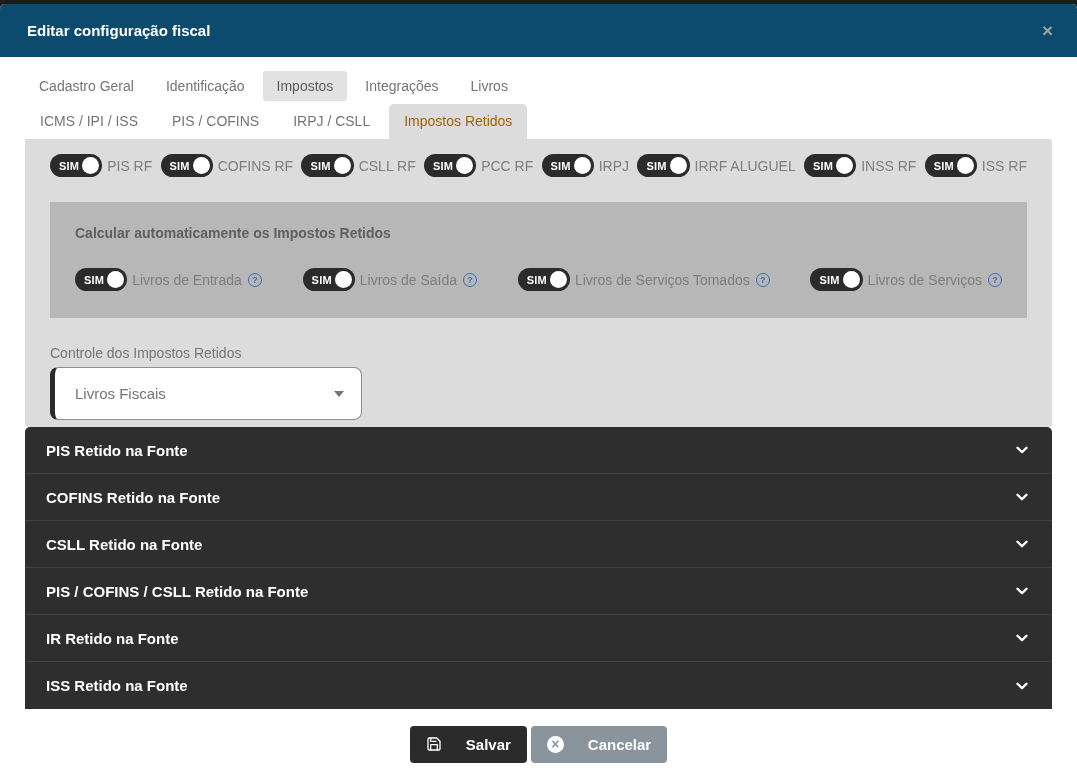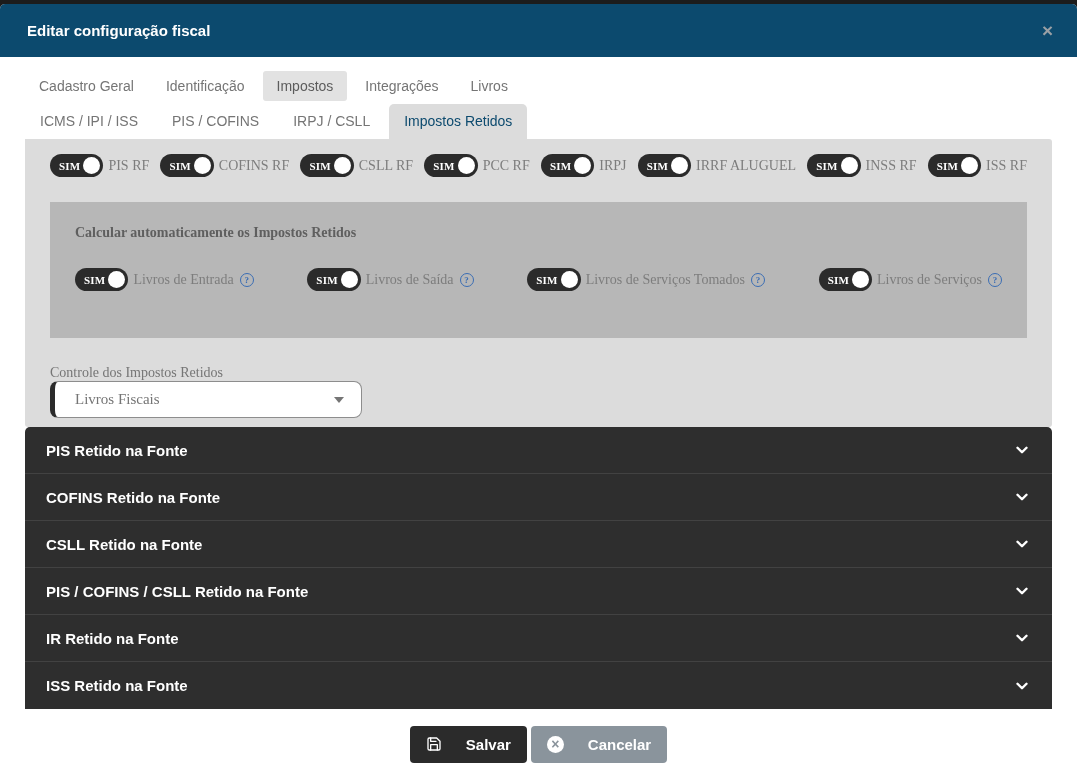--- a/index.html
+++ b/index.html
@@ -16,44 +16,44 @@
   .modal-close { color:#9aa0a5; font-size:19px; font-weight:bold; cursor:pointer; line-height:1; }
 
   
   .modal-body { padding:14px 25px 0; }
   .tab-row { display:flex; align-items:flex-end; }
   .tab { color:#757575; font-size:14px; cursor:pointer; white-space:nowrap; }
   .tab-primary { padding:7px 14px; margin-right:4px; border-radius:3px; }
   .tab-primary.active { background:#e2e2e2; color:#5c5c5c; }
   .tab-row-secondary { margin-top:3px; }
   .tab-secondary { padding:9px 15px 10px; margin-right:4px; border-radius:5px 5px 0 0; }
-  .tab-secondary.active { background:#dcdcdc; color:#0c4a6e;text-align:right; }
-
-  
-  .config-panel { background:#dcdcdc; height:288px; padding:15px 25px 16px; border-radius:0 3px 3px 3px;font-family:Liberation Serif, serif; }
+  .tab-secondary.active { background:#dcdcdc; color:#a16207;text-align:right; }
+
+  
+  .config-panel { background:#dcdcdc; height:288px; padding:15px 25px 16px; border-radius:0 3px 3px 3px; }
   .toggle-row { display:flex; justify-content:space-between; align-items:center; }
   .toggle-item { display:flex; align-items:center; }
   .switch { position:relative; display:inline-flex; align-items:center; background:#2b2b2b;
             border-radius:12px; height:23px; padding:0 23px 0 9px; cursor:pointer; flex-shrink:0; }
   .switch-text { color:#fff; font-weight:bold; font-size:11px; letter-spacing:.2px; }
   .switch-knob { position:absolute; right:3px; top:3px; width:17px; height:17px;
                  background:#fff; border-radius:50%; }
   .toggle-label { color:#7d7d7d; font-size:14px; margin-left:5px; white-space:nowrap; }
 
   
-  .auto-calc-panel { background:#b7b7b7; height:136px; margin-top:25px; padding:23px 25px 0; }
+  .auto-calc-panel { background:#b7b7b7; height:116px; margin-top:25px; padding:23px 25px 0; }
   .auto-calc-title { color:#5f5f5f; font-weight:bold; font-size:14px; }
   .auto-toggles { margin-top:27px; }
   .help-icon { width:14px; height:14px; border:1px solid #3a6db4; color:#3a6db4; border-radius:50%;
                display:inline-flex; align-items:center; justify-content:center;
                font-size:9px; font-weight:bold; margin-left:6px; cursor:pointer; flex-shrink:0; }
 
   
   .control-label { margin-top:27px; color:#757575; font-size:14px; }
-  .select { margin-top:0; width:312px; height:37px; background:#fff; border:1px solid #8d8d8d;
+  .select { margin-top:6px; width:312px; height:53px; background:#fff; border:1px solid #8d8d8d;
             border-left:5px solid #2b2b2b; border-radius:8px; display:flex; align-items:center;
             justify-content:space-between; padding:0 17px 0 20px; cursor:pointer; }
   .select-value { color:#757575; font-size:15px; }
   .select-caret { width:0; height:0; border-left:5px solid transparent;
                   border-right:5px solid transparent; border-top:6px solid #757575; }
 
   
   .accordion { border-radius:5px 5px 0 0; overflow:hidden; }
   .accordion-row { height:47px; background:#2e2e2e; display:flex; align-items:center;
                    justify-content:space-between; padding:0 21px; border-bottom:1px solid #424242;

